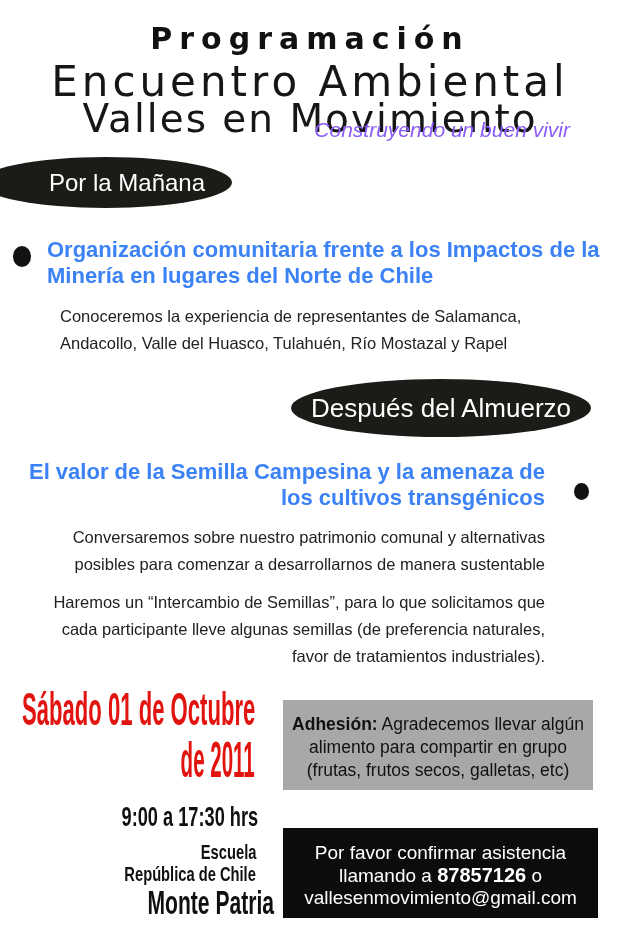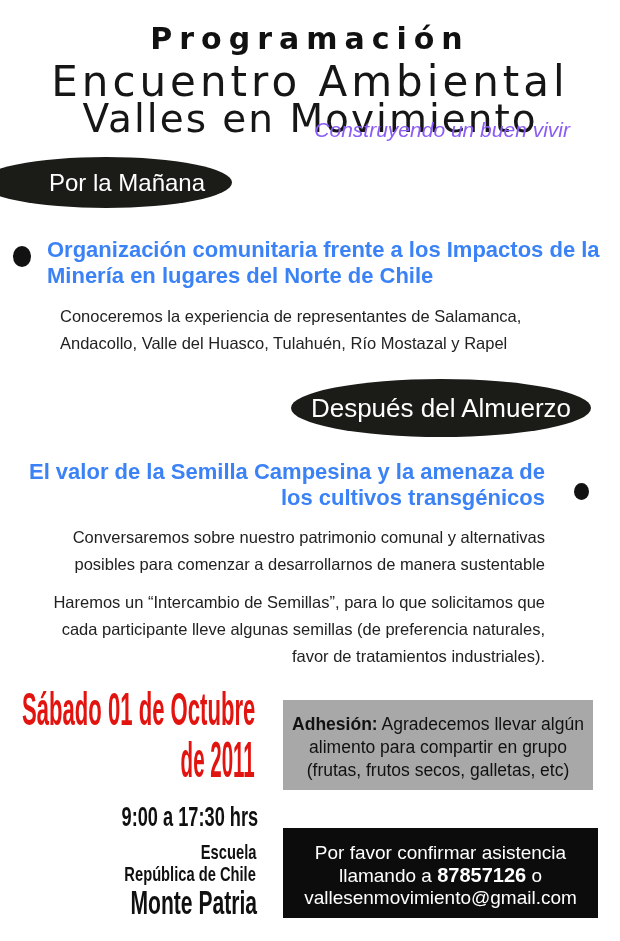--- a/index.html
+++ b/index.html
@@ -34,21 +34,21 @@
   .para-exchange{right:75px;top:589px;text-align:right;}
   
   .cond{display:inline-block;font-family:"Liberation Sans",sans-serif;font-weight:bold;transform-origin:100% 50%;}
   .date-block{position:absolute;right:365px;top:684px;text-align:right;color:#e21410;white-space:nowrap;}
   .date-l1{font-size:47px;line-height:50px;transform:scaleX(0.47);}
   .date-l2{font-size:50px;line-height:53px;transform:scaleX(0.41);}
   .time-block{position:absolute;right:362px;top:802px;text-align:center;color:#101010;white-space:nowrap;}
   .time-text{font-size:28px;line-height:30px;transform:scaleX(0.65);}
   .venue-block{position:absolute;right:364px;top:841px;text-align:right;color:#101010;white-space:nowrap;}
   .venue-line{font-size:21px;line-height:21px;transform:scaleX(0.70);}
-  .city-block{position:absolute;right:363px;top:884px;color:#101010;white-space:nowrap;}
+  .city-block{position:absolute;right:346px;top:884px;color:#101010;white-space:nowrap;}
   .city-text{font-size:34px;line-height:36px;transform:scaleX(0.62);}
   
   .adhesion-box{position:absolute;left:283px;top:700px;width:310px;height:90px;background:#a8a8a8;
     box-sizing:border-box;padding:13px 6px 0 6px;text-align:center;font-size:17.5px;line-height:23px;color:#111;}
   .adhesion-box b{font-weight:bold;}
   .contact-box{position:absolute;left:283px;top:828px;width:315px;height:90px;background:#0c0c0c;color:#ffffff;
     box-sizing:border-box;padding:14px 4px 0 4px;text-align:center;font-size:19px;line-height:22px;white-space:nowrap;}
   .contact-box .phone{font-weight:bold;font-size:20px;margin-top:28px;}
 </style>
 </head>

